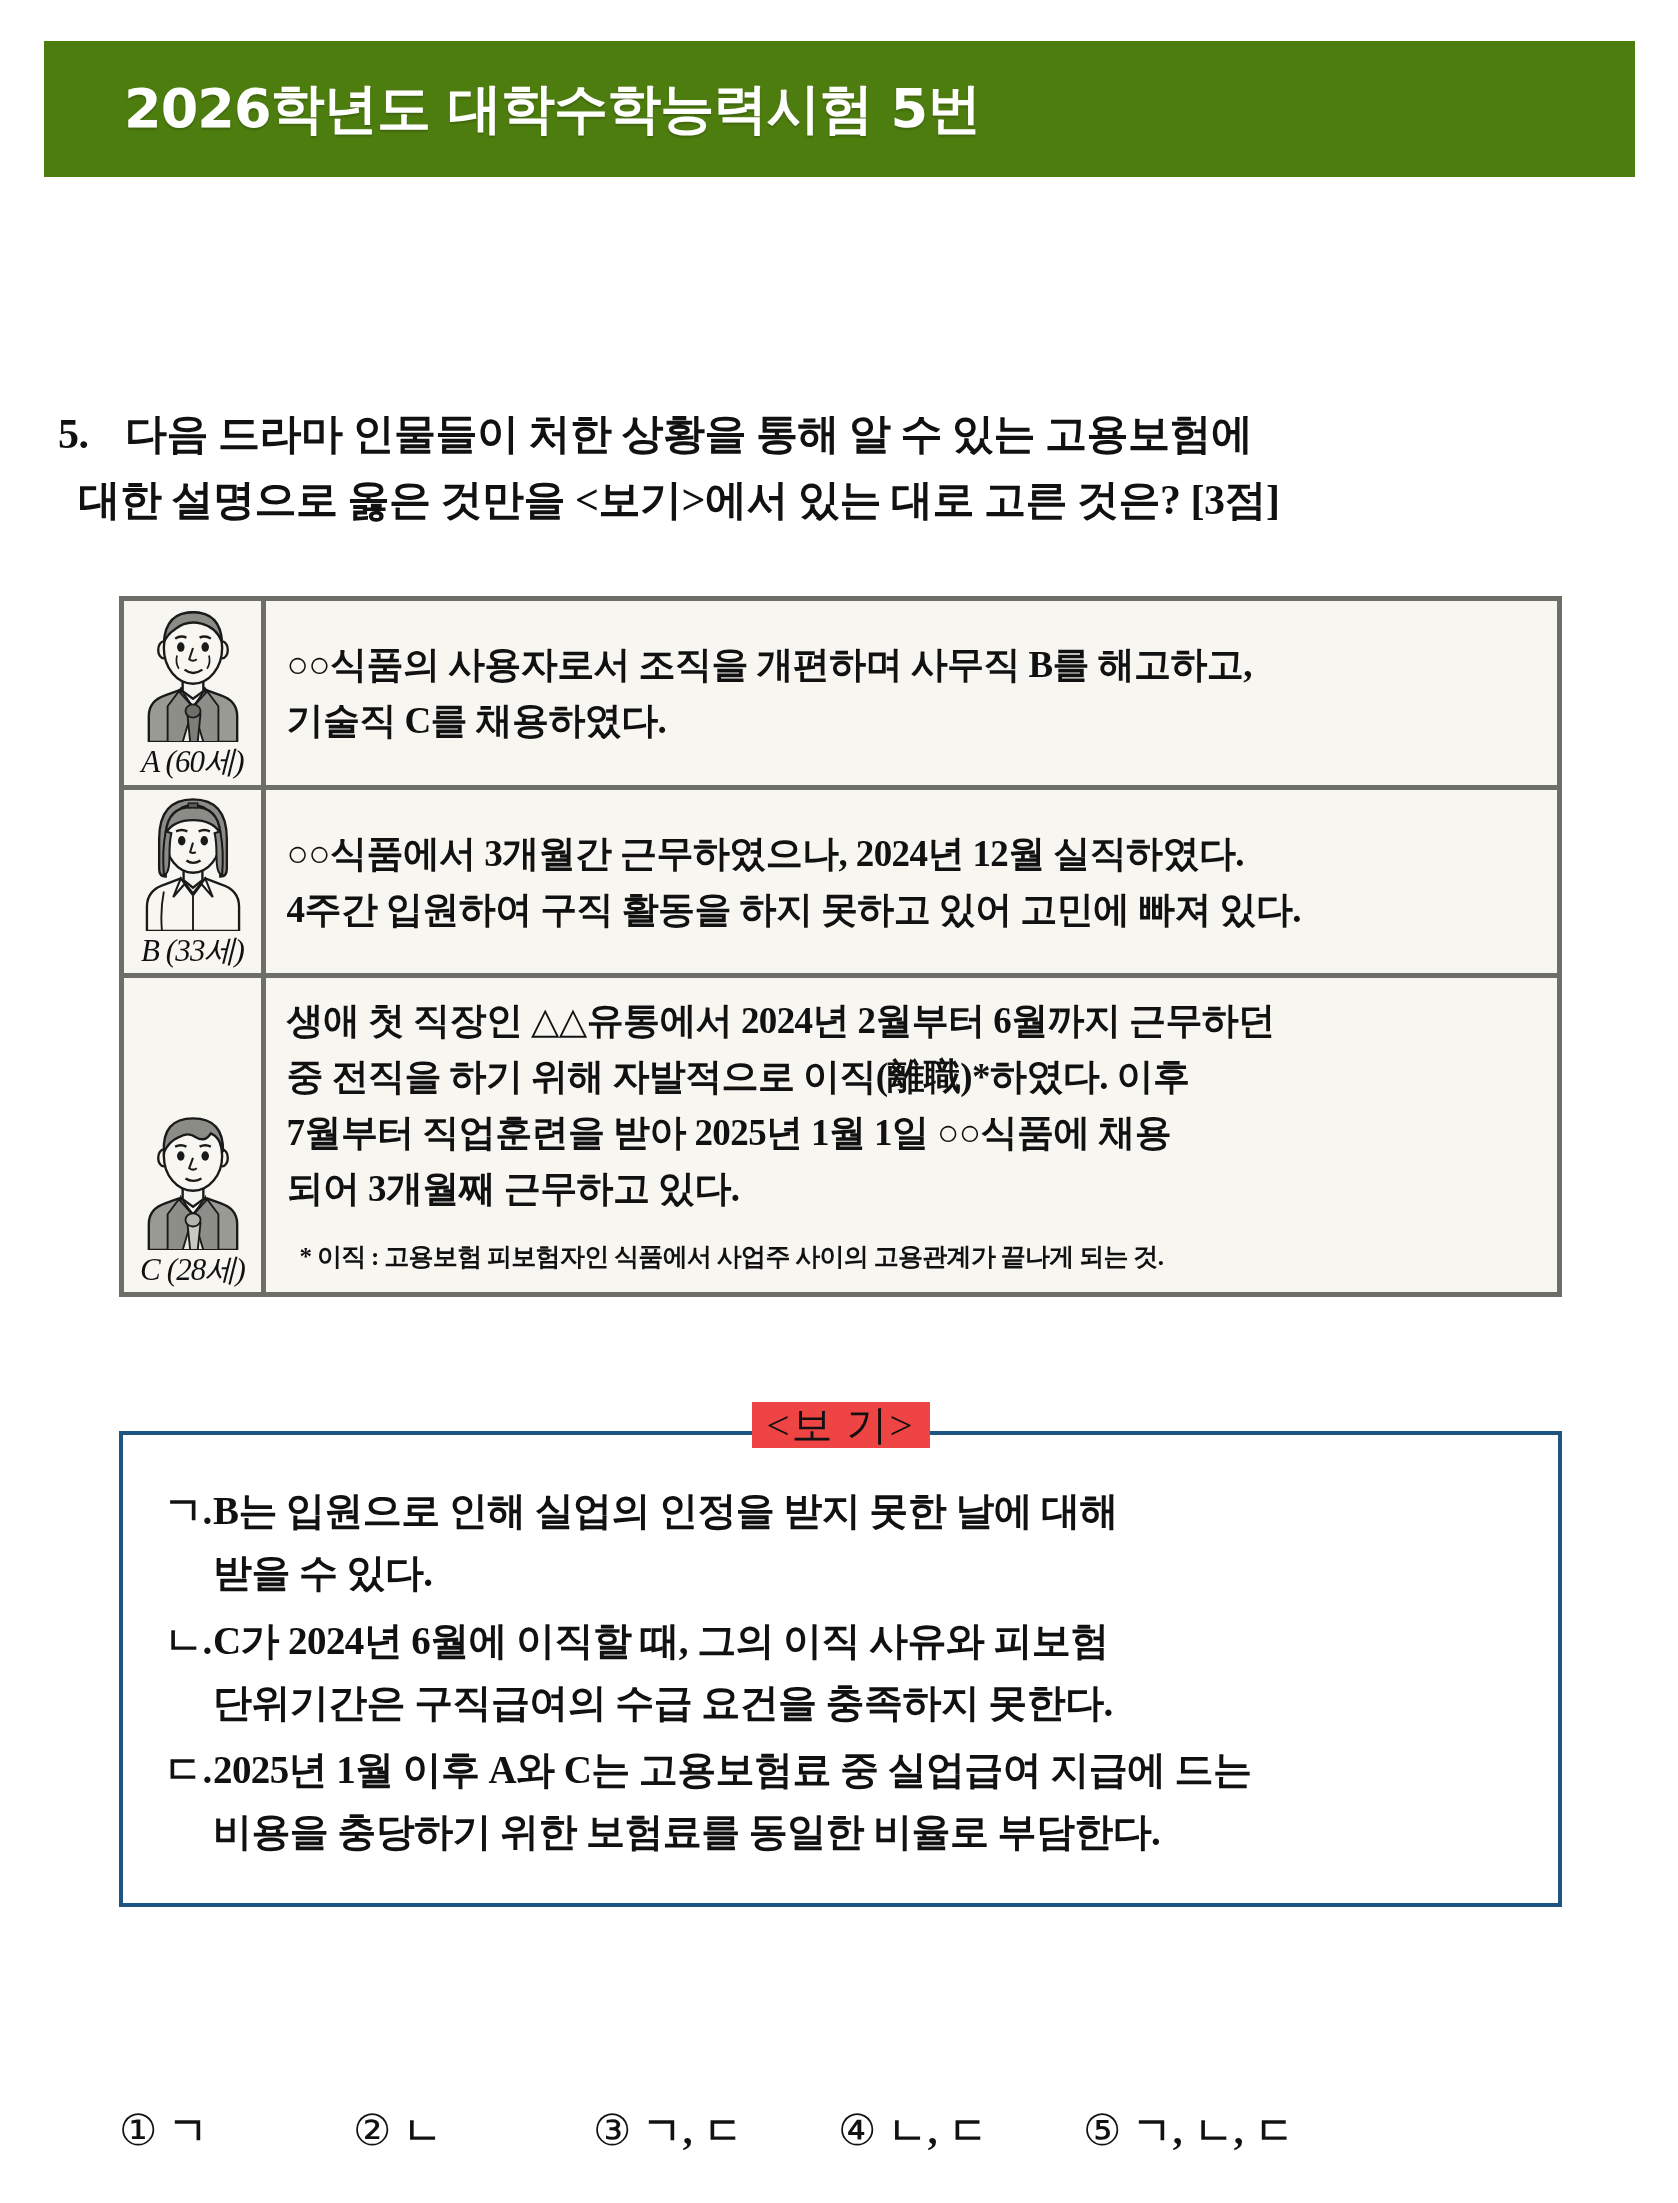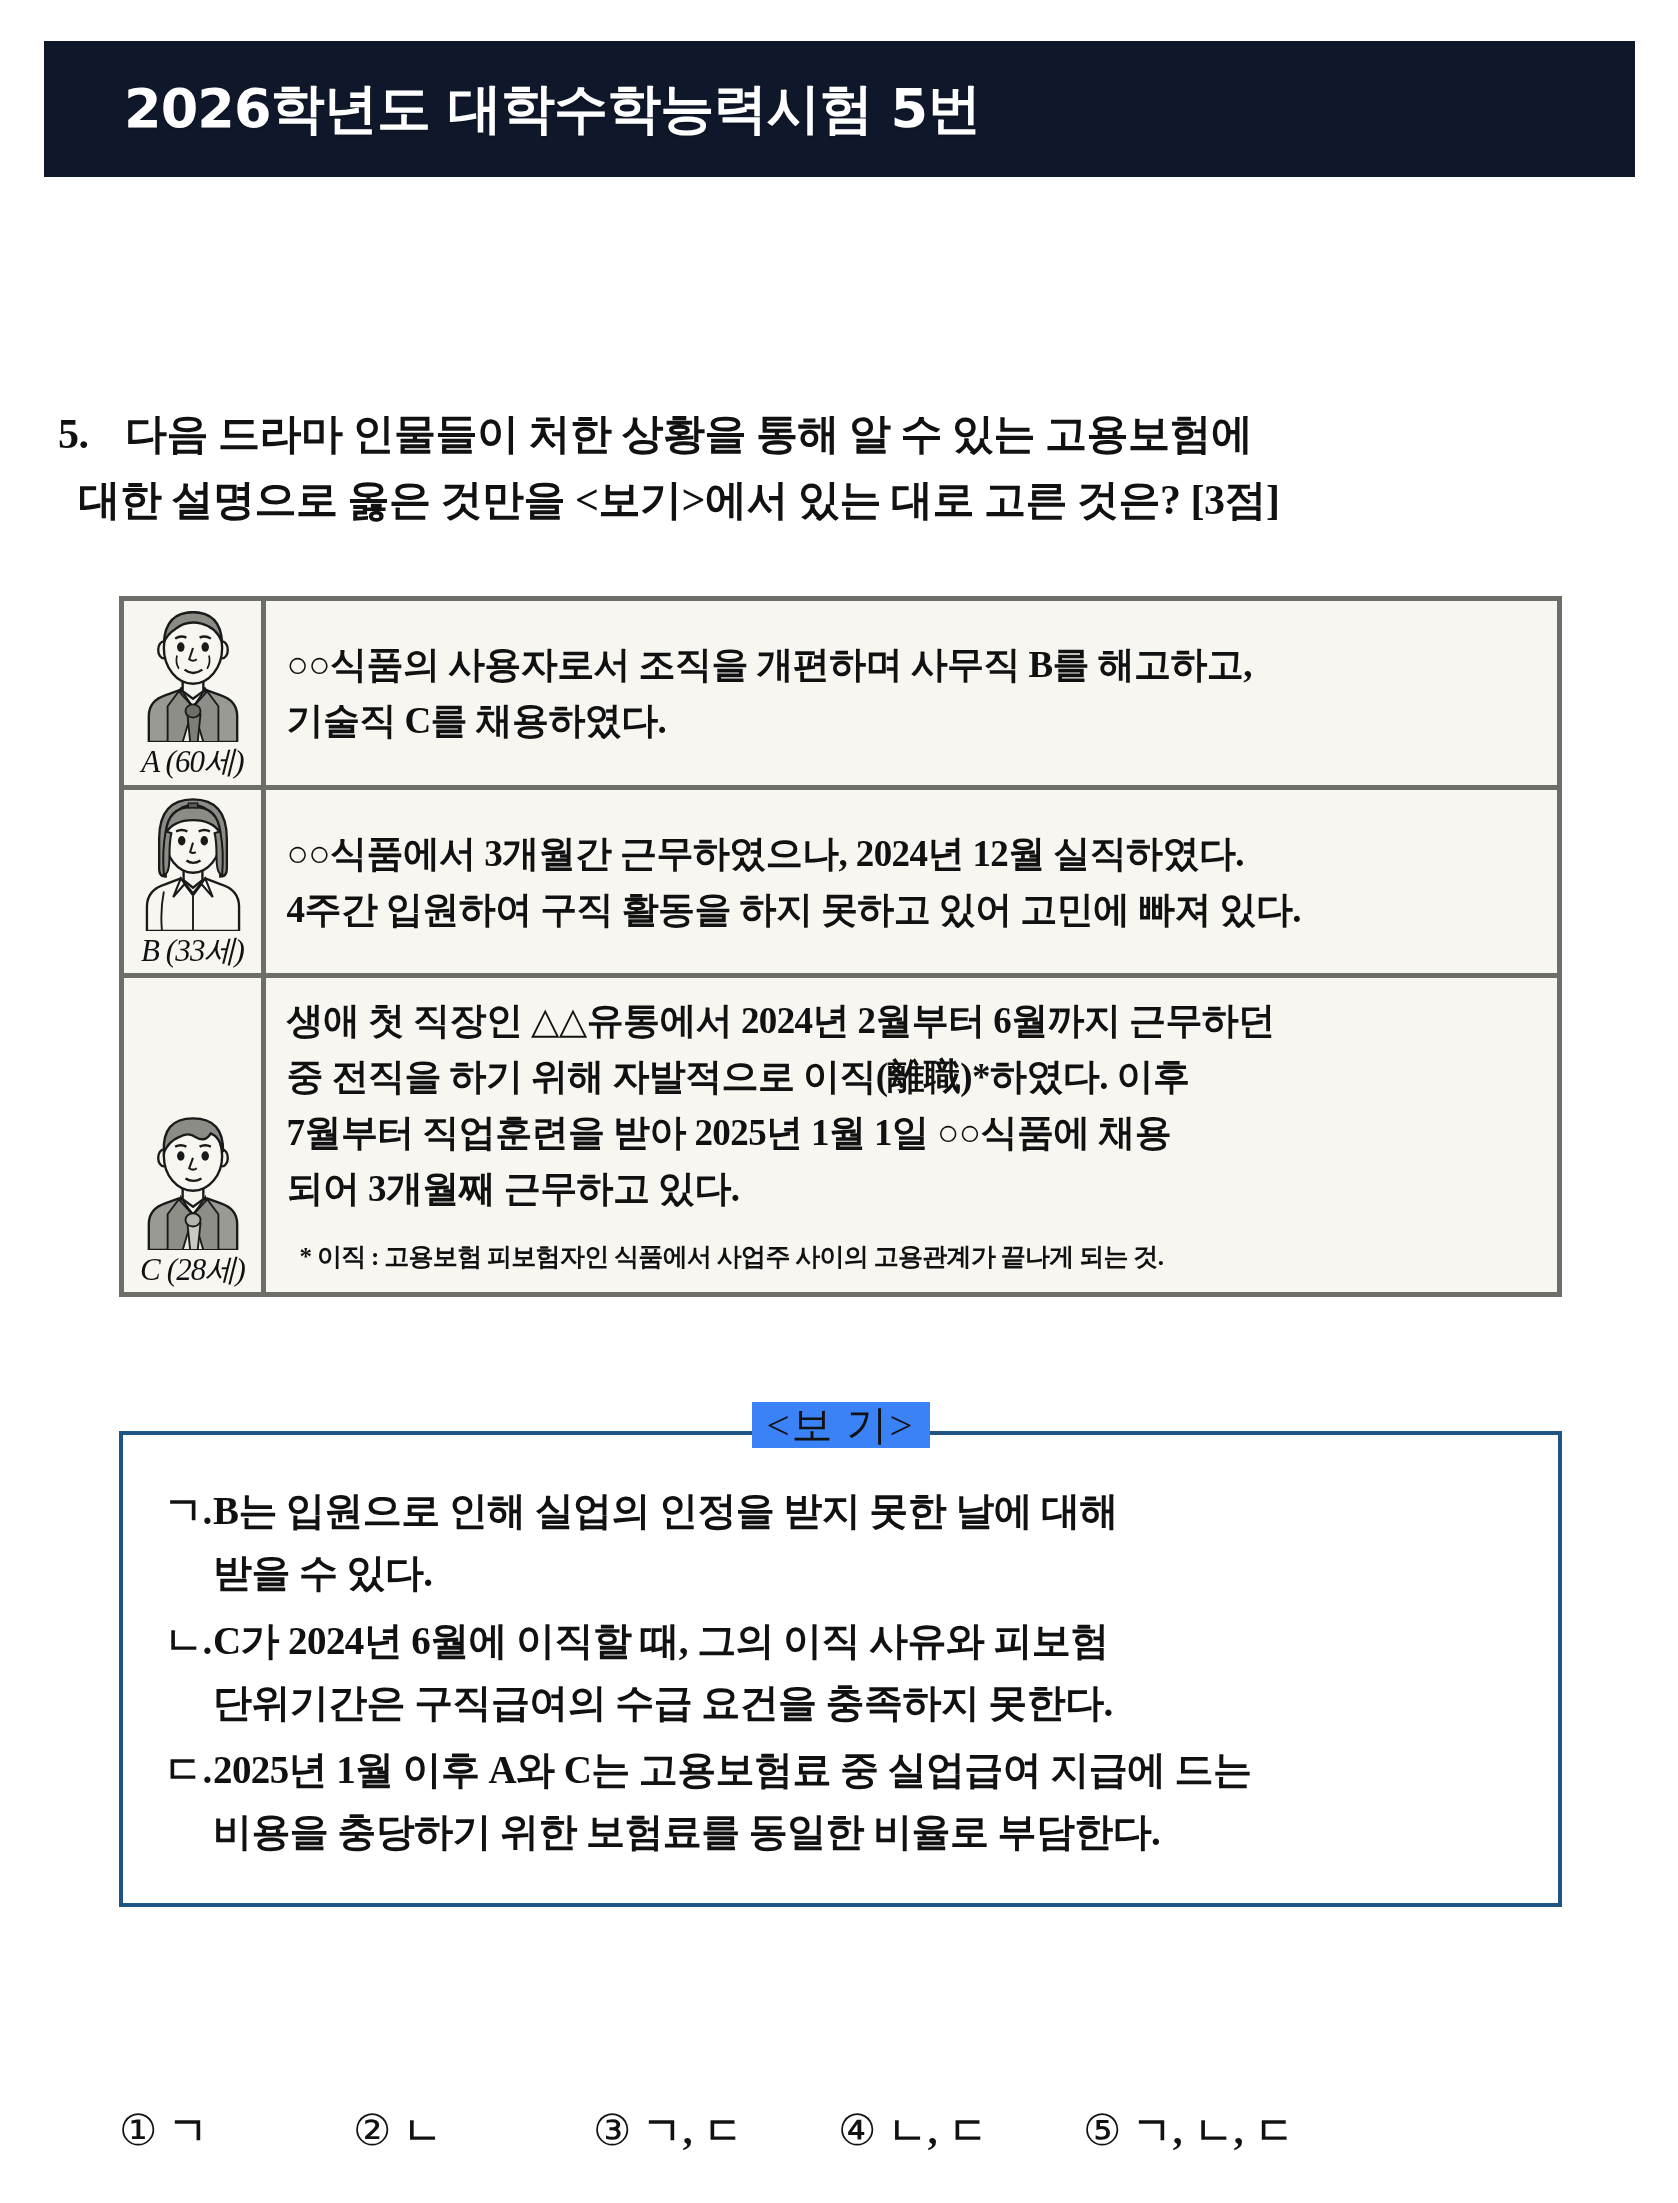--- a/index.html
+++ b/index.html
@@ -16,21 +16,21 @@
     overflow: hidden;
   }
 
   
   .banner {
     position: absolute;
     left: 44px;
     top: 41px;
     width: 1591px;
     height: 136px;
-    background: #0f172a;
+    background: #4d7c0f;
     display: flex;
     align-items: center;
     box-sizing: border-box;
     padding-left: 80px;
   }
   .banner-title {
     color: #ffffff;
     font-family: "DejaVu Sans", "Liberation Sans", sans-serif;
     font-size: 54px;
     font-weight: bold;
@@ -144,21 +144,21 @@
   }
   .bogi-legend {
     position: absolute;
     top: -33px;
     left: 0;
     width: 100%;
     text-align: center;
     pointer-events: none;
   }
   .bogi-legend span {
-    background: #3b82f6;
+    background: #ef4444;
     padding: 0 15px;
     font-size: 41px;
     font-weight: 500;
     letter-spacing: 1.9px;
     white-space: nowrap;
   }
   .bogi-item {
     display: flex;
     margin-bottom: 5.6px;
   }

